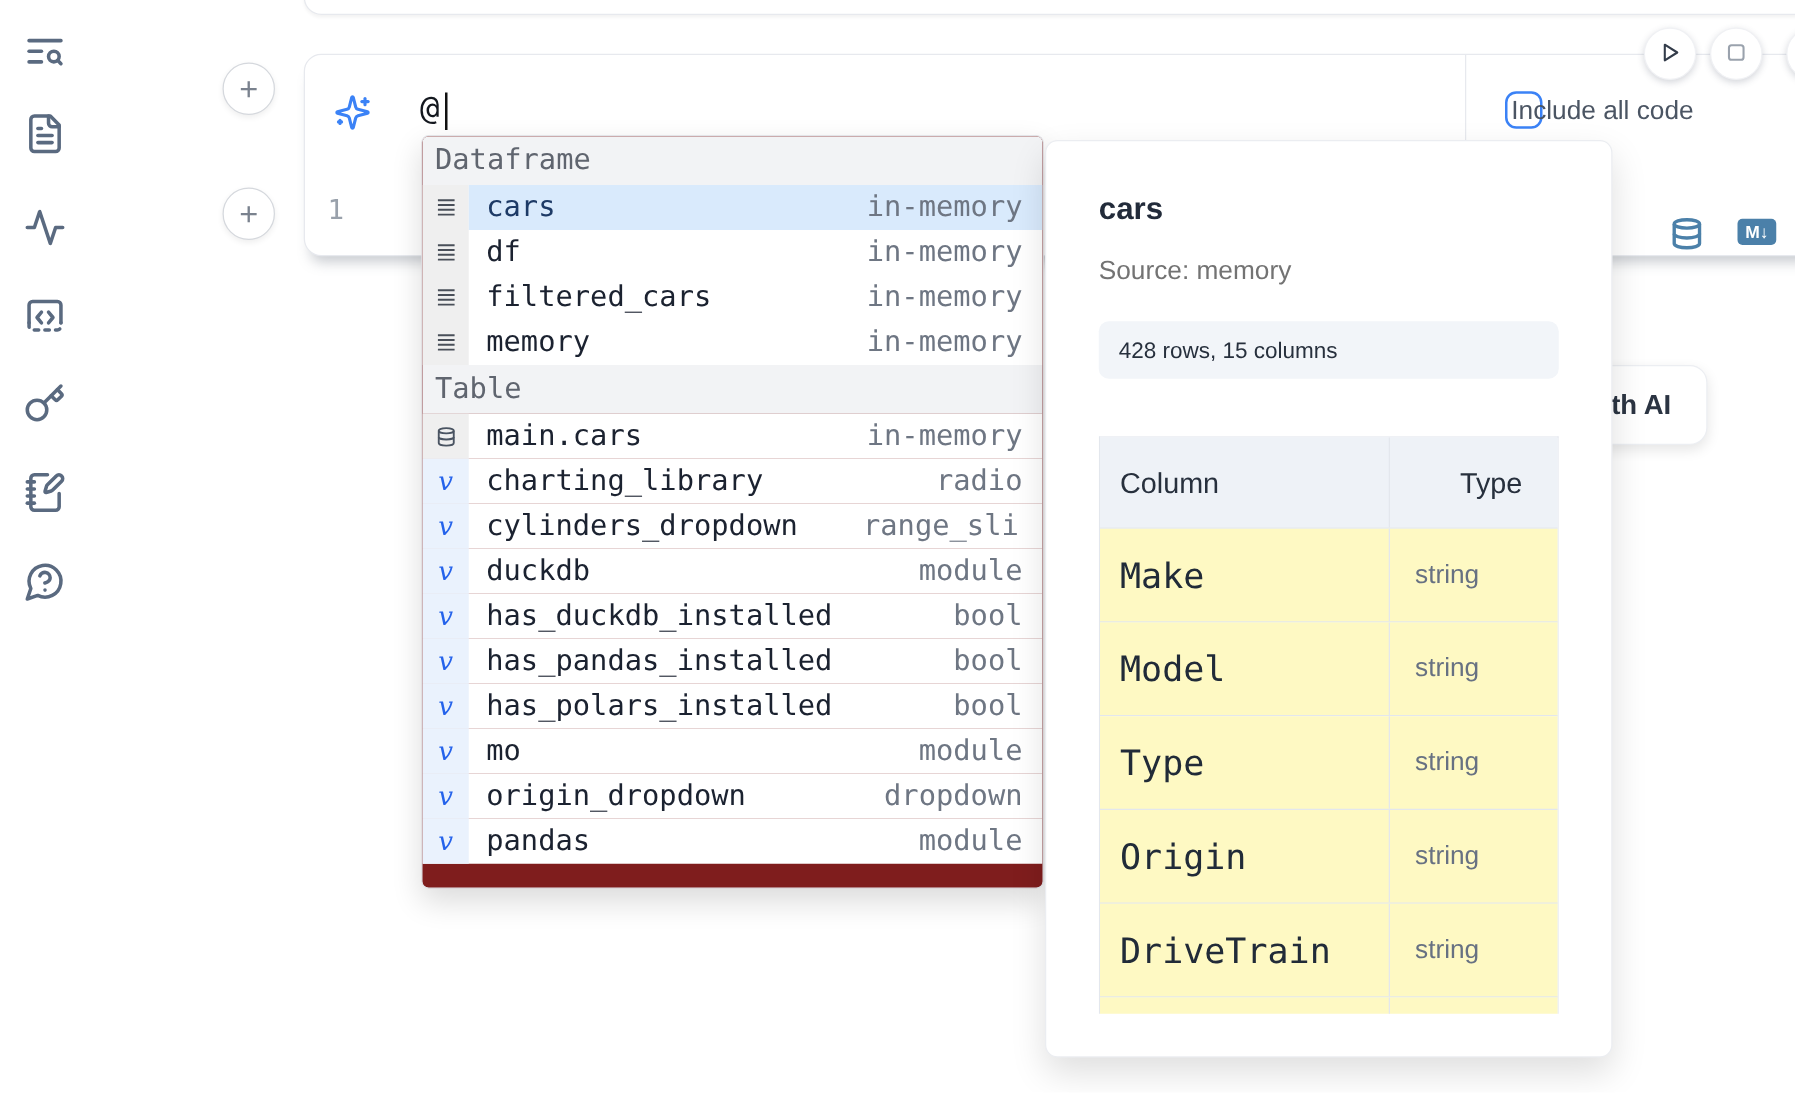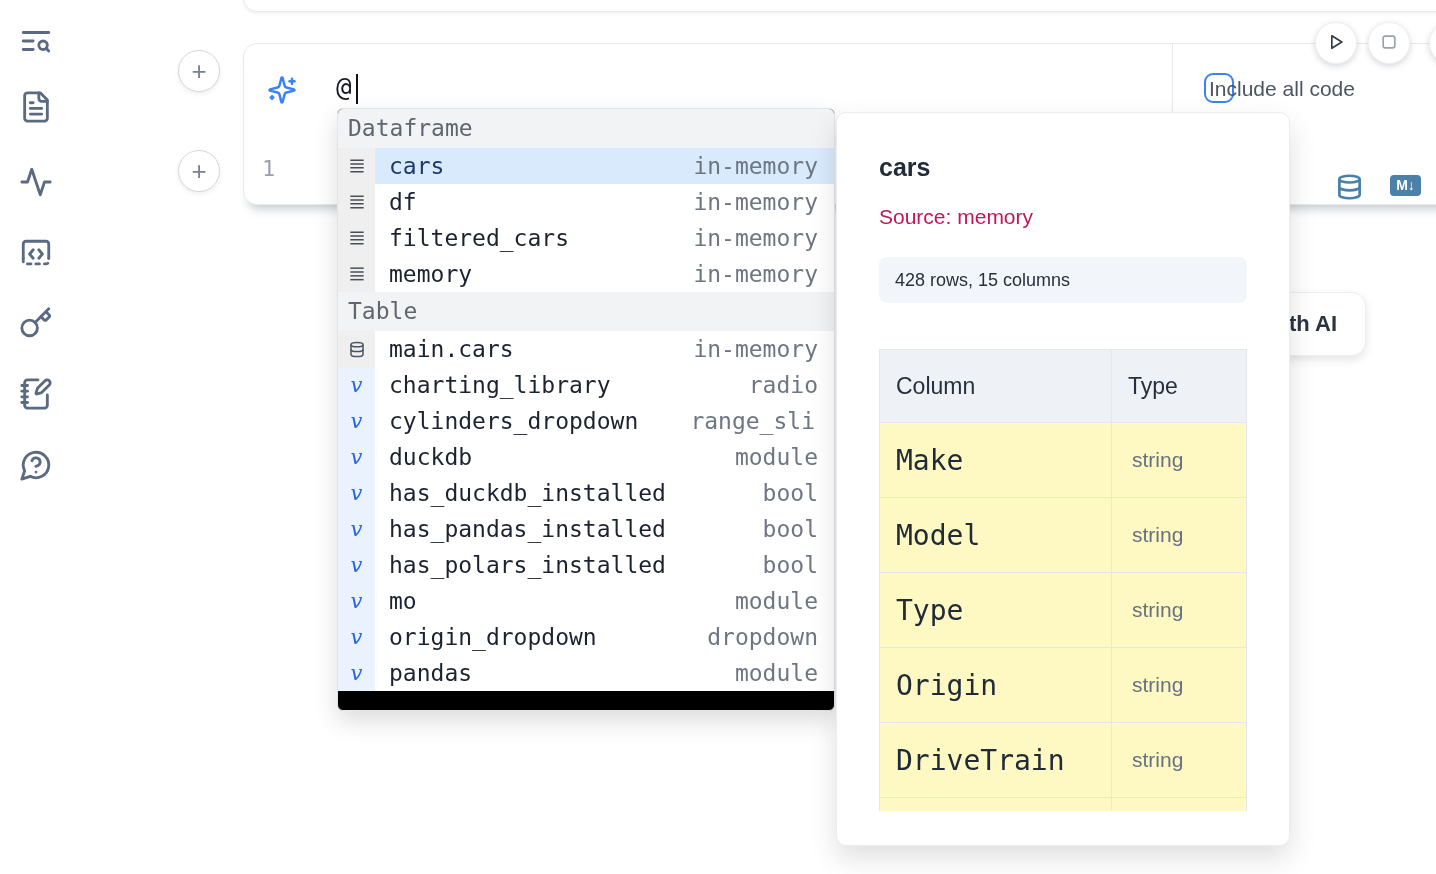--- a/index.html
+++ b/index.html
@@ -56,21 +56,21 @@
               line-height:21px; z-index:3; cursor:pointer; border:none; padding:0;
               font-family:"Liberation Sans",sans-serif; }
 
   
   .gen-ai { position:absolute; left:1136px; top:292px; width:230px; height:64px; background:#fff;
             border:1px solid #eceef2; border-radius:14px; box-shadow:0 4px 10px rgba(0,0,0,0.10);
             font-size:22px; font-weight:600; color:#2b3442; text-align:right; padding-right:28px;
             z-index:5; cursor:pointer; font-family:"Liberation Sans",sans-serif; }
 
   
-  .dropdown { position:absolute; left:337px; top:108px; width:498px; height:603px; background:#000000;
+  .dropdown { position:absolute; left:337px; top:108px; width:498px; height:603px; background:#7f1d1d;
               border:1px solid #e3e5e9; border-radius:6px; overflow:hidden; z-index:20;
               box-shadow:0 10px 24px rgba(0,0,0,0.14);
               font-family:"DejaVu Sans Mono",monospace; font-size:23px; }
   .ac-header { height:39px; line-height:39px; background:#f2f3f5; color:#60656f; padding-left:10px; }
   .ac-row { display:flex; align-items:center; height:36px; cursor:pointer; background:#fff; }
   .ac-gutter { width:37px; height:36px; flex:0 0 37px; display:flex; align-items:center;
                justify-content:center; }
   .ac-gutter.kind-data  { background:#efefef; }
   .ac-gutter.kind-var   { background:#eaf2fd; }
   .ac-body { display:flex; align-items:center; flex:1 1 auto; height:36px; min-width:0; }
@@ -81,27 +81,27 @@
   .ac-type.clip-edge { padding-right:19px; }
   .df-icon svg { width:20px; height:20px; stroke:#494f59; stroke-width:1.8; }
   .tbl-icon svg { width:18px; height:19px; stroke:#4a5462; stroke-width:2; fill:none; }
   .v-glyph { font-family:"DejaVu Serif",serif; font-style:italic; font-size:21px; color:#2563eb; }
 
   
   .popover { position:absolute; left:836px; top:112px; width:454px; height:734px; background:#fff;
              border:1px solid #ebedf1; border-radius:10px; z-index:30;
              box-shadow:0 12px 28px rgba(0,0,0,0.13); }
   .pop-title { position:absolute; left:42px; top:40px; font-size:25px; font-weight:bold; color:#222b3a; }
-  .pop-source { position:absolute; left:42px; top:92px; font-size:21px; color:#be185d;text-align:right; }
+  .pop-source { position:absolute; left:42px; top:92px; font-size:21px; color:#737373;text-align:right; }
   .pop-badge { position:absolute; left:42px; top:144px; width:368px; height:46px; background:#f2f5f9;
                border-radius:8px; font-size:18px; color:#27303d; line-height:46px; padding-left:16px; }
   .schema-wrap { position:absolute; left:42px; top:236px; width:368px; height:462px; overflow:hidden; }
   .schema { width:368px; border:1px solid #e3e7ed; border-bottom:none; }
   .pt-row { display:flex; border-bottom:1px solid #e3e7ed; background:#fef9c3; }
-  .pt-row.head { background:#eef2f7; }
+  .pt-row.head { background:#eef2f7;gap:40px; }
   .pt-cell { padding-left:16px; display:flex; align-items:center; }
   .pt-col1 { width:232px; border-right:1px solid #e3e7ed; }
   .pt-col2 { flex:1; }
   .pt-row.head .pt-cell { height:72px; font-size:23px; color:#27303d; }
   .pt-row.body .pt-cell { height:74px; }
   .pt-row.body .pt-col1 { font-family:"DejaVu Sans Mono",monospace; font-size:28px; color:#212b38; }
   .pt-row.body .pt-col2 { font-size:21px; color:#677182; padding-left:20px; }
 </style>
 </head>
 <body>

